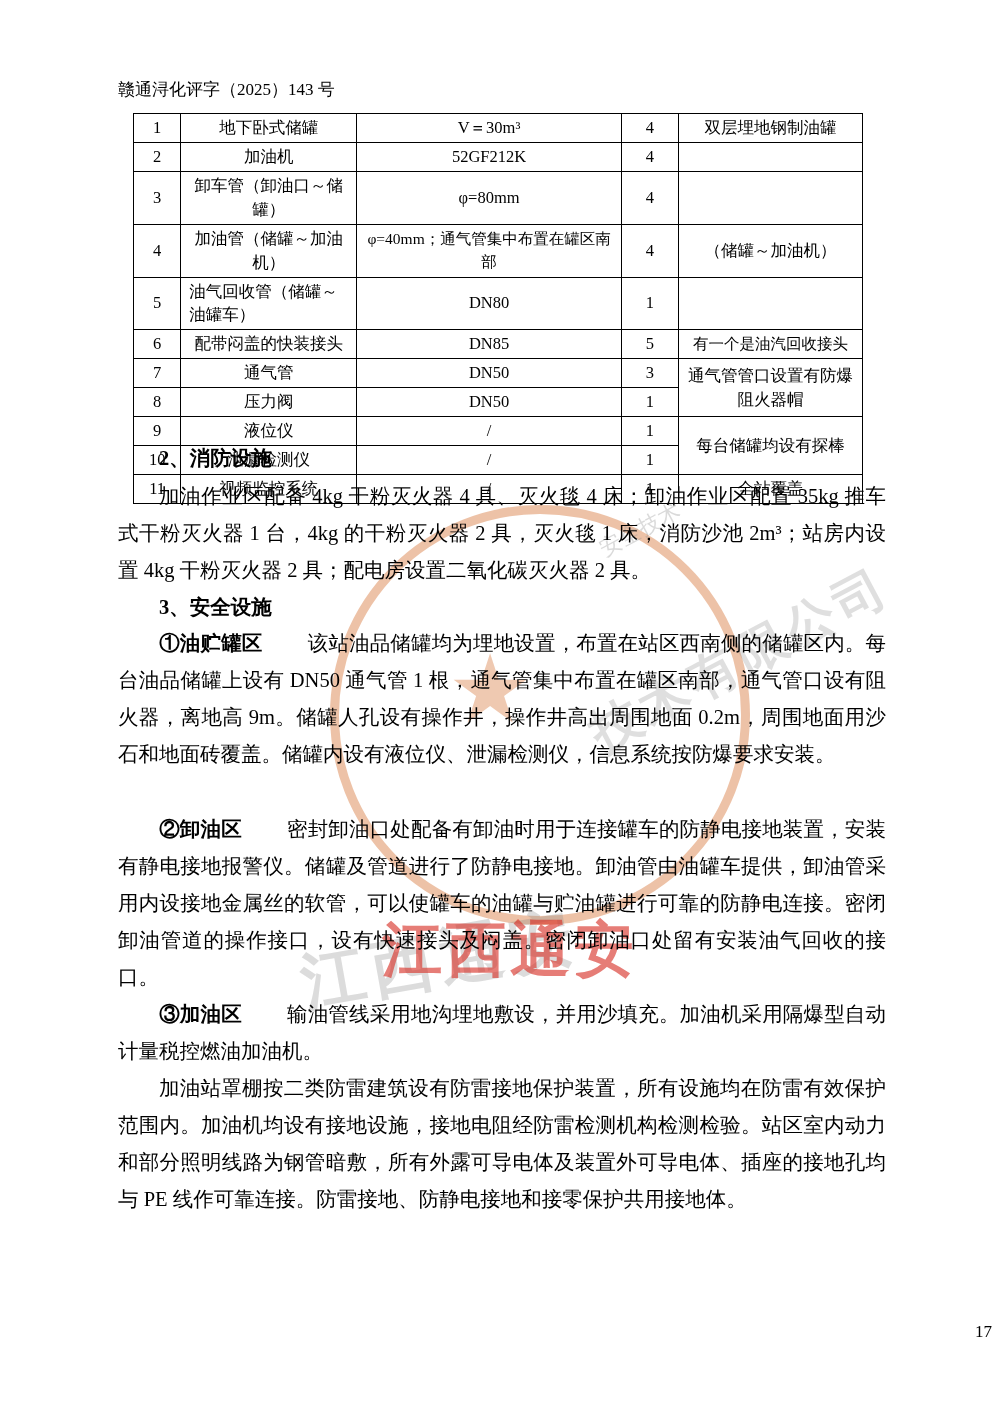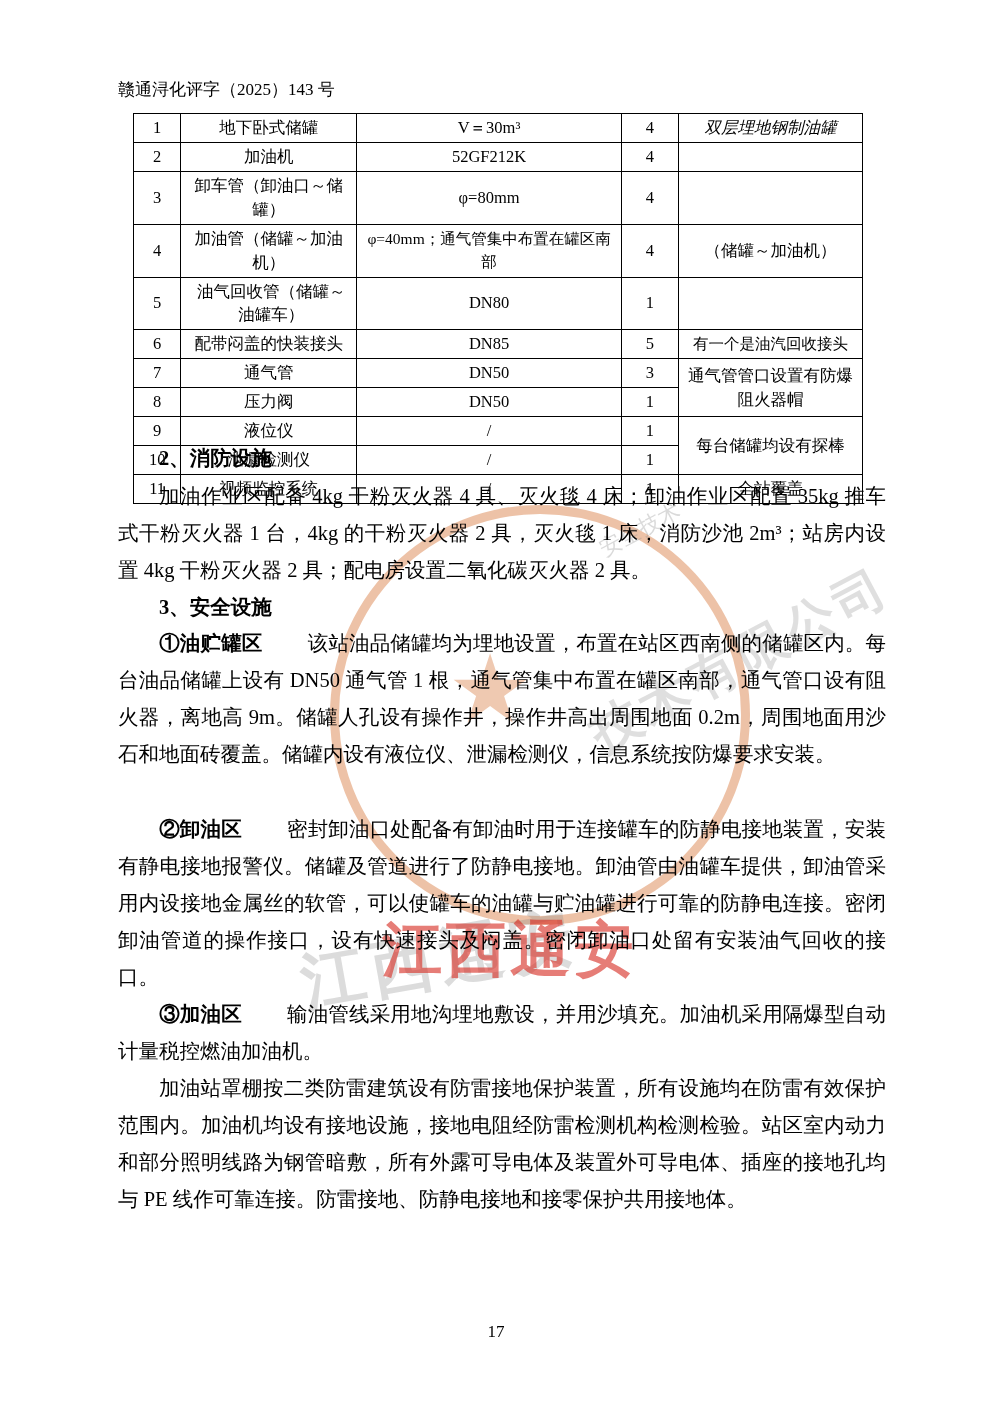--- a/index.html
+++ b/index.html
@@ -108,38 +108,38 @@
     padding:2px 3px;
     text-align:center;
     vertical-align:middle;
     line-height:1.45;
     background:transparent;
   }
   .c0 { width:42px; }
   .c1 { width:178px; }
   .c2 { width:270px; }
   .c3 { width:53px; }
-  .c4 { width:187px;font-style:italic; }
+  .c4 { width:187px; }
   .para {
     position:absolute;
     left:118px;
     width:768px;
     font-size:20.5px;
     line-height:37px;
     text-align:justify;
     text-justify:inter-ideograph;
   }
   .bold { font-weight:bold; }
   .indent2 { text-indent:2em; }
   .num-circle { font-weight:bold; }
   .pageno {
     position:absolute;
     left:0; top:1322px;
     width:992px;
-    text-align:center;
+    text-align:right;
     font-size:17px;
   }
 </style>
 </head>
 <body>
 
 <div class="page">
 
   <div class="wm wm-circle"></div>
   <div class="wm wm-star">★</div>
@@ -179,21 +179,21 @@
         </tr>
         <tr>
           <td>4</td>
           <td>加油管（储罐～加油机）</td>
           <td style="font-size:15.5px">φ=40mm；通气管集中布置在罐区南部</td>
           <td>4</td>
           <td>（储罐～加油机）</td>
         </tr>
         <tr>
           <td>5</td>
-          <td style="text-align:center; padding-left:8px">油气回收管（储罐～油罐车）</td>
+          <td style="text-align:left; padding-left:8px">油气回收管（储罐～油罐车）</td>
           <td>DN80</td>
           <td>1</td>
           <td></td>
         </tr>
         <tr>
           <td>6</td>
           <td>配带闷盖的快装接头</td>
           <td>DN85</td>
           <td>5</td>
           <td style="font-size:15.5px">有一个是油汽回收接头</td>

